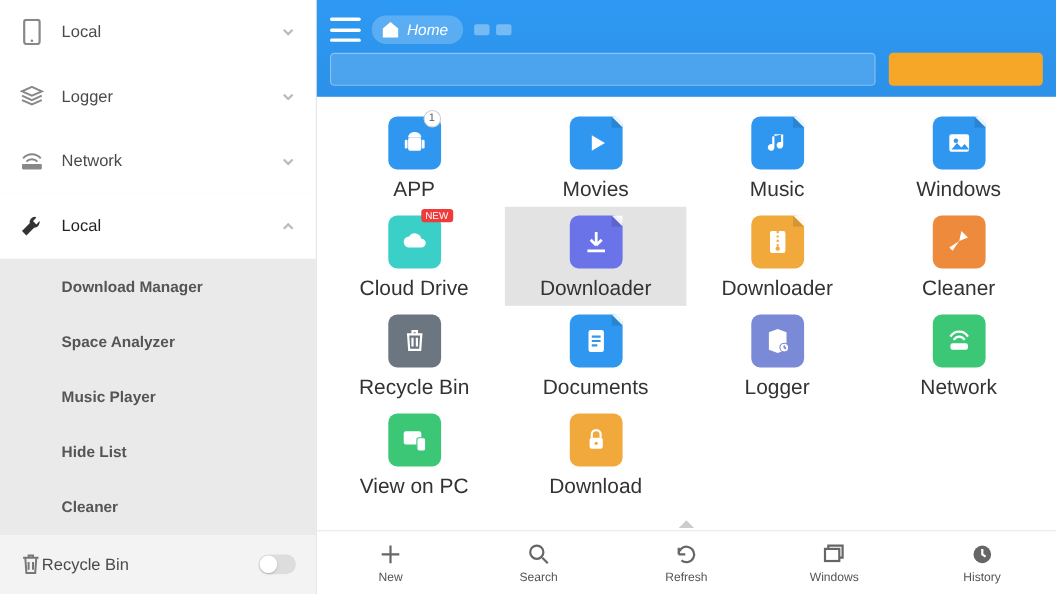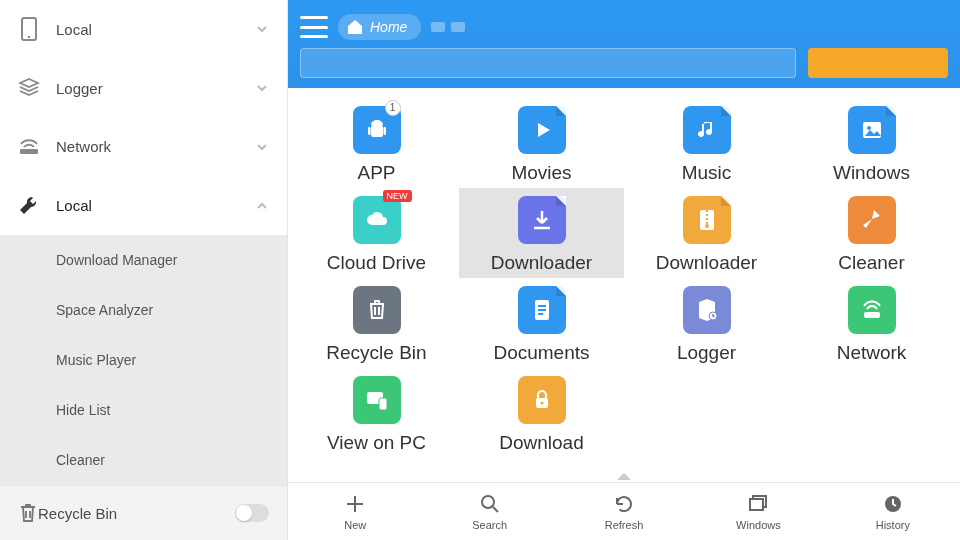--- a/index.html
+++ b/index.html
@@ -4,21 +4,21 @@
 <style>
   * { box-sizing: border-box; margin: 0; padding: 0; }
   body { font-family: -apple-system, Helvetica, Arial, sans-serif; width: 960px; height: 540px; overflow: hidden; background: #fff; color: #333; }
   .app { display: flex; width: 100%; height: 100%; }
   .sidebar { width: 288px; background: #f3f3f3; display: flex; flex-direction: column; border-right: 1px solid #e5e5e5; }
   .nav-item { display: flex; align-items: center; height: 60px; padding: 0 18px; color: #4a4a4a; font-size: 15px; position: relative; cursor: pointer; }
   .nav-item.white { background: #fff; }
   .nav-item .ic { width: 22px; height: 22px; margin-right: 16px; display: flex; align-items: center; justify-content: center; color: #777; }
   .nav-item .chev { position: absolute; right: 18px; color: #bbb; }
   .sub-item { height: 50px; display: flex; align-items: center; padding-left: 56px; font-size: 14px; color: #555; cursor: pointer; }
-  .sub-block { background: #eaeaea; }
+  .sub-block { background: #eaeaea; font-weight: bold; }
   .recycle-row { height: 56px; display: flex; align-items: center; padding: 0 18px; font-size: 15px; color: #4a4a4a; background: #f3f3f3; margin-top: auto; position: relative; border-top: 1px solid #e5e5e5; }
   .toggle { position: absolute; right: 18px; width: 34px; height: 18px; border-radius: 10px; background: #ddd; }
   .toggle::after { content: ""; position: absolute; width: 16px; height: 16px; border-radius: 50%; background: #fff; top: 1px; left: 1px; box-shadow: 0 1px 2px rgba(0,0,0,0.2); }
 
   .main { flex: 1; display: flex; flex-direction: column; }
   .topbar { height: 88px; background: linear-gradient(#2e99f3, #2c91e8); position: relative; }
   .topbar-row { height: 54px; display: flex; align-items: center; padding: 0 12px; gap: 10px; font-style: italic; }
   .hamburger { width: 28px; height: 22px; color: #fff; display: flex; flex-direction: column; justify-content: space-between; cursor: pointer; }
   .hamburger span { display: block; height: 3px; background: #fff; border-radius: 2px; }
   .home-chip { display: flex; align-items: center; background: rgba(255,255,255,0.22); border-radius: 16px; padding: 4px 14px 4px 8px; color: #fff; font-size: 14px; cursor: pointer; }

